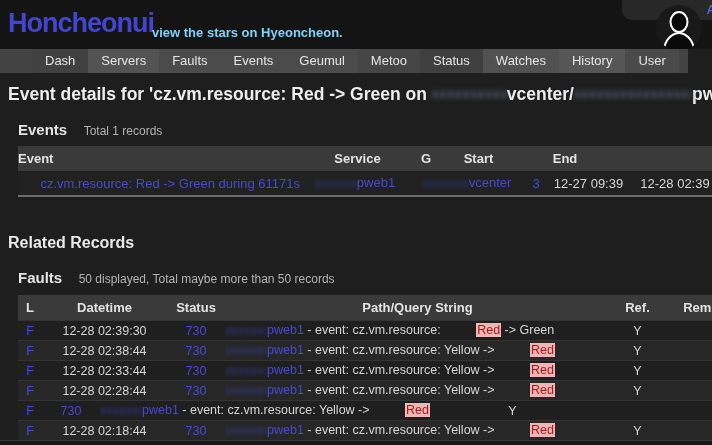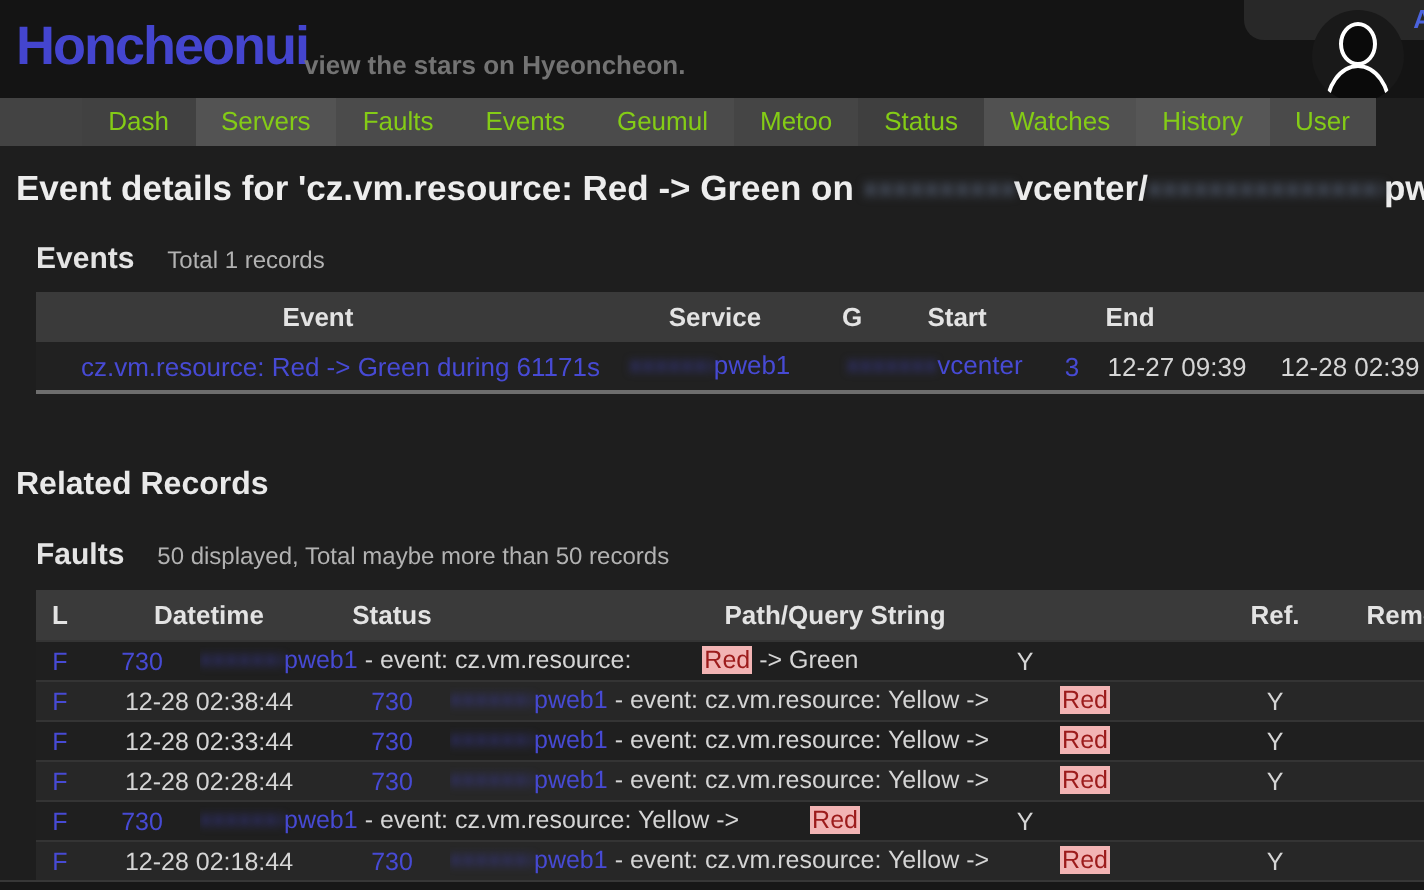--- a/index.html
+++ b/index.html
@@ -2,30 +2,30 @@
 <html><head>
 <meta charset="utf-8">
 <style>
   html,body{margin:0;padding:0;background:#000;}
   .app{position:relative;width:712px;height:445px;overflow:hidden;background:#1e1e1e;
        font-family:"Liberation Sans",sans-serif;-webkit-font-smoothing:antialiased;}
 
   
   .topbar{position:absolute;left:0;top:0;width:712px;height:49px;background:#141414;}
   .brand{position:absolute;left:8px;top:8px;font-size:27px;font-weight:bold;letter-spacing:-1px;color:#4445cf;white-space:nowrap;}
-  .tagline{position:absolute;left:152px;top:25px;font-size:13px;font-weight:bold;color:#737373;white-space:nowrap;}
+  .tagline{position:absolute;left:152px;top:25px;font-size:13px;font-weight:bold;color:#7dd3fc;white-space:nowrap;}
   .corner-panel{position:absolute;right:-18px;top:-16px;width:108px;height:36px;background:#282828;border-radius:10px;}
   .avatar{position:absolute;right:10px;top:5px;width:46px;height:46px;border-radius:50%;background:#191919;overflow:hidden;cursor:pointer;}
   .avatar .head{position:absolute;left:50%;top:6px;transform:translateX(-50%);width:15px;height:18px;background:#0a0a0a;border:2px solid #fff;border-radius:50%;}
   .avatar .shoulders{position:absolute;left:50%;top:27px;transform:translateX(-50%);width:30px;height:22px;background:#0a0a0a;border:2px solid #fff;border-radius:50% 50% 0 0 / 90% 90% 0 0;}
   .corner-a{position:absolute;right:-4px;top:2px;font-size:13px;font-weight:bold;color:#4b63dd;}
 
   
   .nav{position:absolute;left:0;top:49px;width:688px;height:24px;background:#434343;display:flex;
-       padding-left:32px;box-sizing:border-box;font-size:13px;color:#84cc16;justify-content:flex-end;}
+       padding-left:32px;box-sizing:border-box;font-size:13px;color:#e5e5e5;}
   .nav-item{line-height:24px;padding:0 13px;white-space:nowrap;cursor:pointer;}
   .nav-item:nth-child(1){background:#414141;}
   .nav-item:nth-child(2){background:#535353;}
   .nav-item:nth-child(3){background:#4b4b4b;}
   .nav-item:nth-child(4){background:#4b4b4b;}
   .nav-item:nth-child(5){background:#4b4b4b;}
   .nav-item:nth-child(6){background:#454545;}
   .nav-item:nth-child(7){background:#3f3f3f;}
   .nav-item:nth-child(8){background:#515151;}
   .nav-item:nth-child(9){background:#565656;}
@@ -49,21 +49,21 @@
   .redact.w42{width:42px;} .redact.w45{width:45px;}
 
   
   .t-row{display:flex;align-items:center;box-sizing:border-box;}
   a{text-decoration:none;}
   .lnk{color:#474ad4;cursor:pointer;}
 
   .etable{position:absolute;left:18px;top:146px;width:702px;}
   .et-head{height:25px;background:#3a3a3a;font-size:13px;font-weight:bold;color:#e3e3e3;}
   .et-data{height:26px;background:#212121;font-size:13px;color:#d5d5d5;border-bottom:2px solid #6e6e6e;}
-  .c-event{width:282px;text-align:center;} .c-server{width:110px;text-align:center;}
+  .c-event{width:282px;} .c-server{width:110px;text-align:center;}
   .c-service{width:115px;text-align:center;} .c-g{width:22px;text-align:center;}
   .c-start{width:83px;text-align:center;} .c-end{width:90px;text-align:center;}
   .et-data .c-event{text-align:right;padding-left:6px;box-sizing:border-box;white-space:nowrap;}
 
   .ftable{position:absolute;left:18px;top:295px;width:742px;}
   .ft-head{height:25px;background:#3a3a3a;font-size:13px;font-weight:bold;color:#e3e3e3;}
   .ft-row{height:20px;font-size:12.5px;color:#d5d5d5;border-top:1px solid #343434;background:#1f1f1f;}
   .frows .ft-row:nth-child(even){background:#272727;}
   .f-l{width:24px;text-align:center;} .f-dt{width:125px;text-align:center;}
   .f-st{width:58px;text-align:center;} .f-path{width:385px;text-align:left;white-space:nowrap;overflow:hidden;}
@@ -140,20 +140,21 @@
       <span class="f-dt">Datetime</span>
       <span class="f-st">Status</span>
       <span class="f-path" style="text-align:center">Path/Query String</span>
       <span class="f-ref">Ref.</span>
       <span class="f-rm">Removed</span>
     </div>
     <div class="frows">
 
       <div class="t-row ft-row">
         <span class="f-l"><a class="lnk">F</a></span>
+        <span class="f-dt">12-28 02:39:30</span>
         <span class="f-st"><a class="lnk">730</a></span>
         <span class="f-path"><a class="lnk"><span class="redact blue w42">xxxxxxxx</span><span>pweb1</span></a><span> - event: cz.vm.resource: </span><span></span><span class="hl-red">Red</span><span> -&gt; Green</span></span>
         <span class="f-ref">Y</span>
         <span class="f-rm"></span>
       </div>
 
       <div class="t-row ft-row">
         <span class="f-l"><a class="lnk">F</a></span>
         <span class="f-dt">12-28 02:38:44</span>
         <span class="f-st"><a class="lnk">730</a></span>

